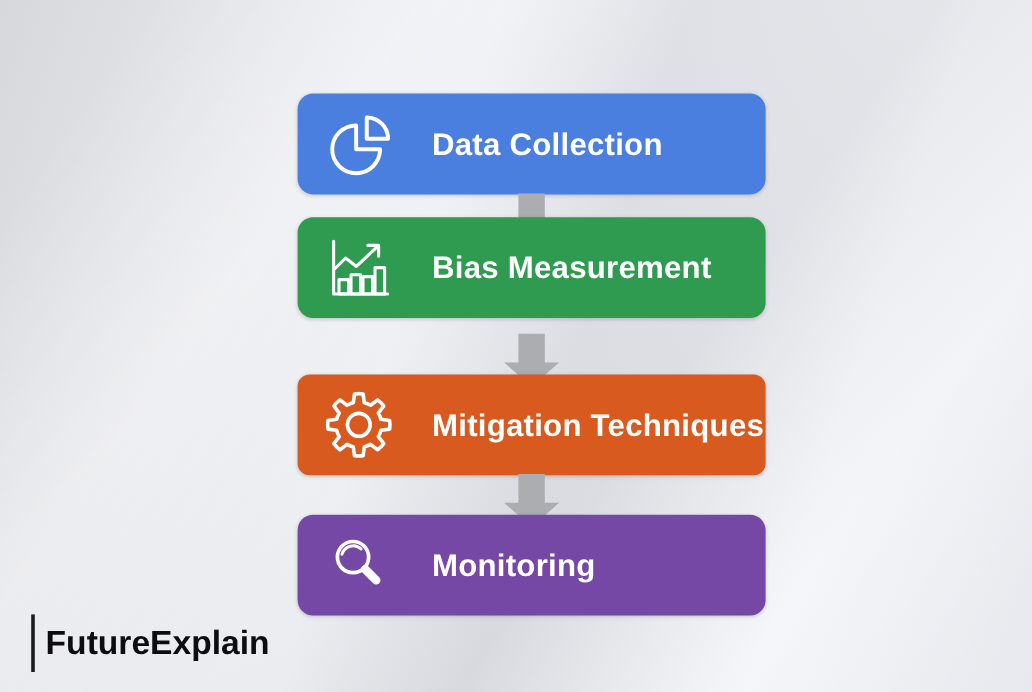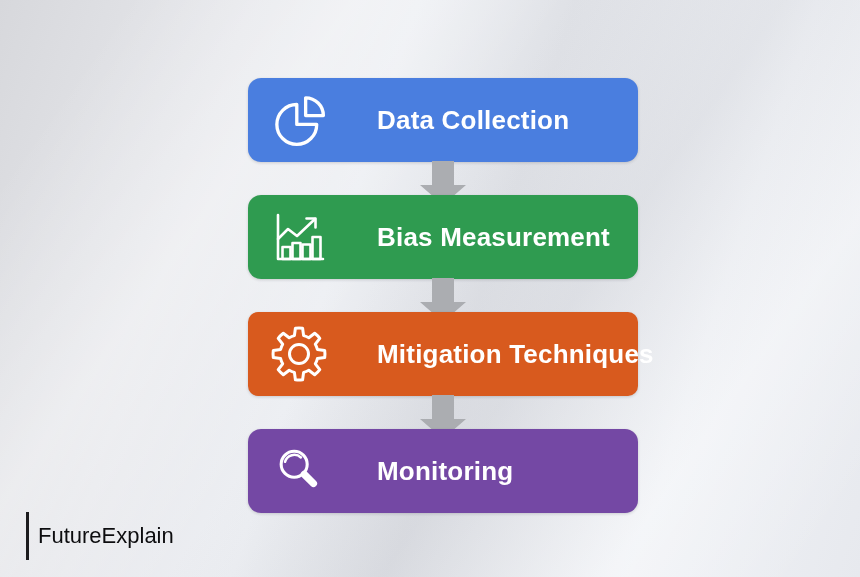--- a/index.html
+++ b/index.html
@@ -17,30 +17,30 @@
     pointer-events:none;
   }
   .step{
     position:absolute;
     left:248px;width:390px;height:84px;
     border-radius:13px;
     display:flex;align-items:center;
     box-shadow:0 1px 3px rgba(40,40,50,0.18);
   }
   .step-1{top:78px;}
-  .step-2{top:195px;align-items:center;}
+  .step-2{top:181px;align-items:center;}
   .step-3{top:312px;}
   .step-4{top:429px;}
   .icon-wrap{
     width:62px;margin-left:20px;
     display:flex;align-items:center;justify-content:center;
     flex:0 0 auto;
   }
   .step-label{
-    margin-left:47px;
+    margin-left:30px;
     color:#ffffff;
     font-size:26px;
     font-weight:bold;
     letter-spacing:0.2px;
     white-space:nowrap;
   }
   .flow-arrow{
     position:absolute;
     left:420px;
     width:46px;height:44px;
@@ -56,21 +56,21 @@
   .branding-rule{
     width:3px;height:48px;
     background:#1c1c1e;
     flex:0 0 auto;
   }
   .branding-text{
     margin-left:9px;
     display:flex;flex-direction:column;justify-content:center;
   }
   .branding-title{
-    font-size:22px;font-weight:normal;color:#0d0d0f;line-height:26px;
+    font-size:28px;font-weight:bold;color:#0d0d0f;line-height:26px;
   }
   .branding-subtitle{
     font-size:15px;color:#1d1d1f;line-height:19px;
   }
   svg{display:block;}
 </style>
 </head>
 <body>
 
 <div class="canvas">

